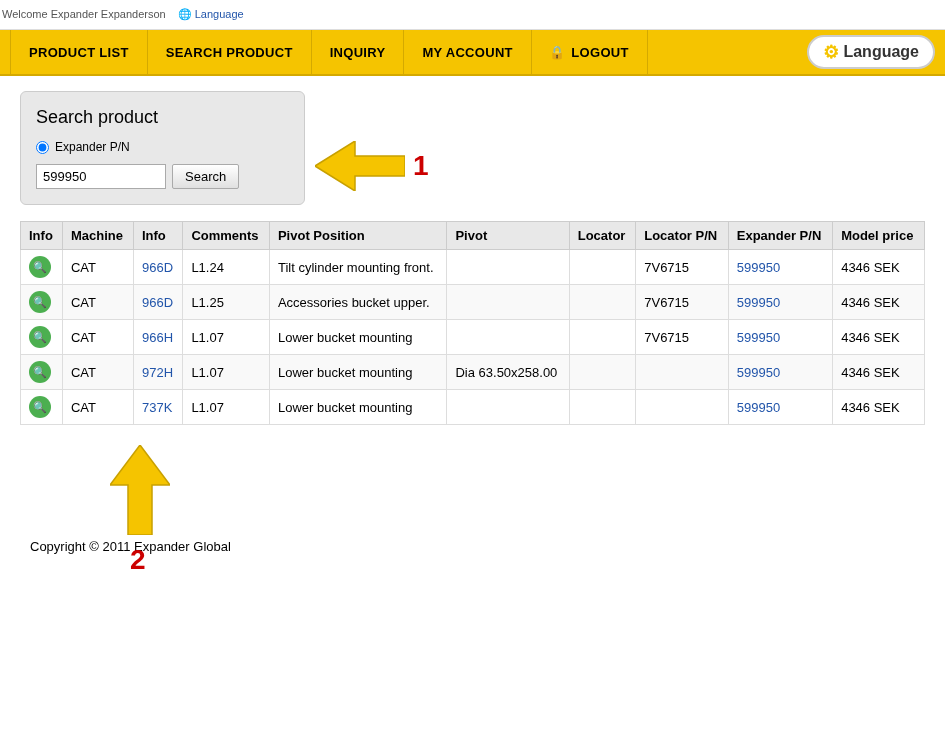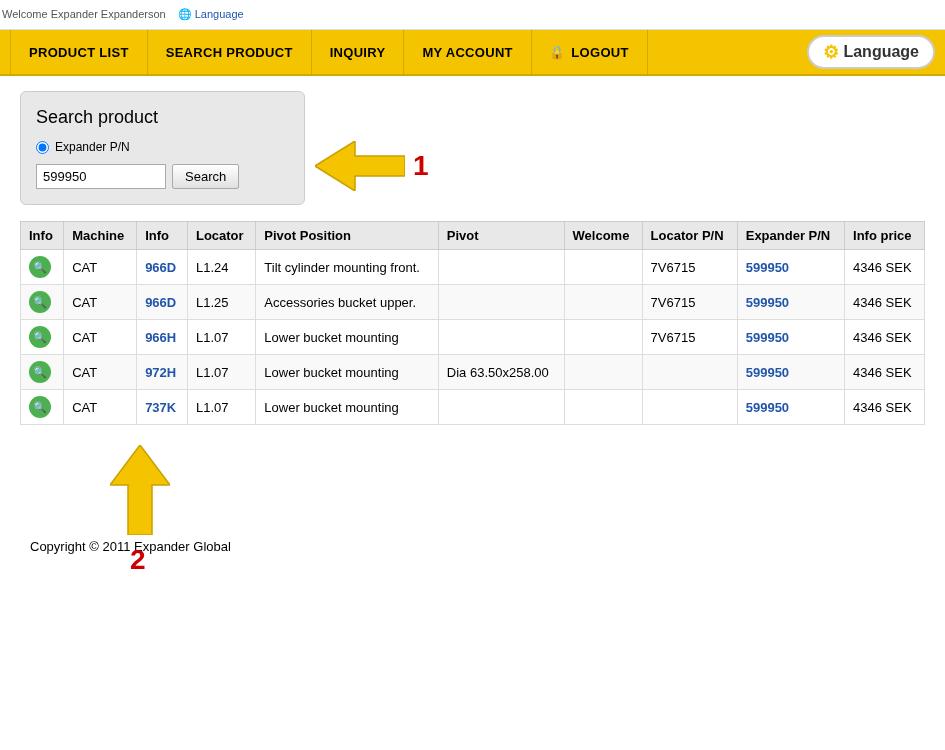--- a/index.html
+++ b/index.html
@@ -133,21 +133,21 @@
       font-weight: bold;
       white-space: nowrap;
     }
     .results-table td {
       border: 1px solid #ddd;
       padding: 6px 8px;
       vertical-align: middle;
     }
     .results-table tr:nth-child(even) td { background: #f9f9f9; }
     .results-table tr:nth-child(odd) td { background: #fff; }
-    .link-blue { color: #2255aa; text-decoration: none; font-weight: bold; }
+    .link-blue { color: #2255aa; text-decoration: none; }
 
     
     .info-icon {
       width: 22px;
       height: 22px;
       background: #4caf50;
       border-radius: 50%;
       display: flex;
       align-items: center;
       justify-content: center;
@@ -248,27 +248,27 @@
     </div>
   </div>
 
   <div class="below-search">
     <table class="results-table">
       <thead>
         <tr>
           <th>Info</th>
           <th>Machine</th>
           <th>Info</th>
-          <th>Locator</th>
+          <th>Comments</th>
           <th>Pivot Position</th>
           <th>Pivot</th>
-          <th>Welcome</th>
+          <th>Locator</th>
           <th>Locator P/N</th>
           <th>Expander P/N</th>
-          <th>Info price</th>
+          <th>Model price</th>
         </tr>
       </thead>
       <tbody id="table-body">
       <tr>
             <td>
               <div class="info-icon" style="font-size: 11px;">🔍</div>
             </td>
             <td>CAT</td>
             <td><a href="#" class="link-blue">966D</a></td>
             <td>L1.24</td>

